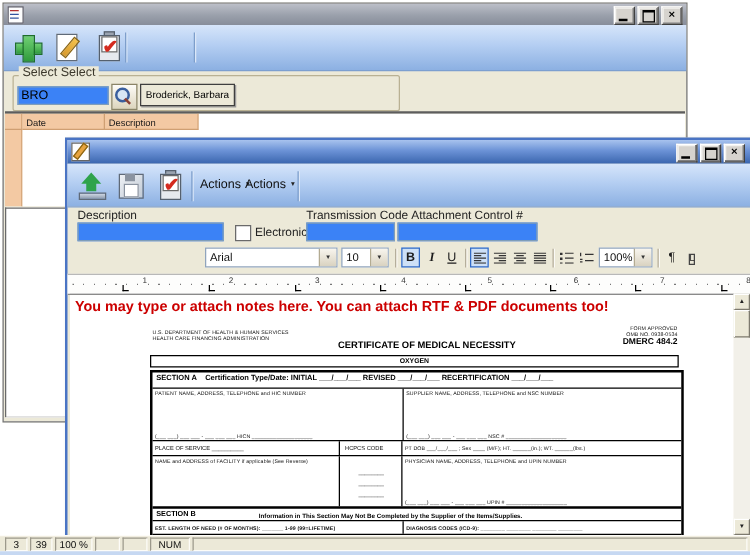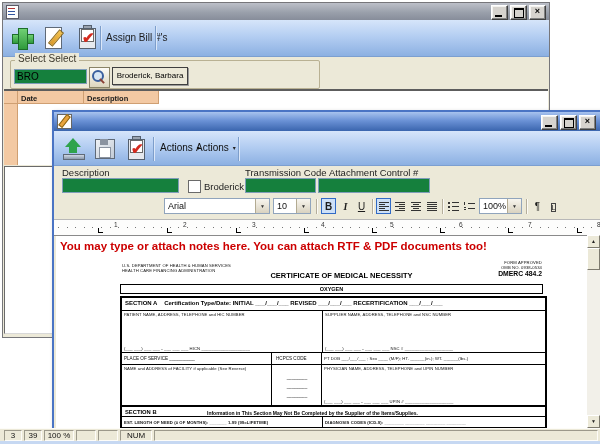--- a/index.html
+++ b/index.html
@@ -38,31 +38,31 @@
   
   .ico-clip{position:relative;width:100%;height:100%}
   .ico-clip .pad{position:absolute;left:6px;top:5px;width:15px;height:19px;background:#e6e9ee;border:1px solid #55606e}
   .ico-clip .clip{position:absolute;left:10px;top:2px;width:7px;height:4px;background:#9aa3b0;border:1px solid #55606e}
   .ico-clip .chk{position:absolute;left:8px;top:6px;font-size:15px;font-weight:bold;color:#d42a1e;line-height:15px}
   .flat-label{position:absolute;font-size:10px;color:#1c1c1c;line-height:30px;top:3px}
 
   
   #grp{left:7px;top:57px;width:308px;height:27px;border:1px solid #b9b193;border-radius:2px}
   #grp-label{left:12px;top:50px;background:#ece9d8;padding:0 3px;font-size:10px;color:#3c382c}
-  .xp-input{position:absolute;background:#15803d;border:1px solid #7f9db9;font-size:10px;font-family:"Liberation Sans",sans-serif;padding:0 0 0 2px;height:15px;box-sizing:border-box}
+  .xp-input{position:absolute;background:#3b82f6;border:1px solid #7f9db9;font-size:10px;font-family:"Liberation Sans",sans-serif;padding:0 0 0 2px;height:15px;box-sizing:border-box}
   #search-btn{left:86px;top:64px;width:19px;height:19px;background:linear-gradient(180deg,#fdfcf8,#dcd5bd);border:1px solid #8a8467;position:absolute}
   .ico-mag{position:absolute;left:2px;top:2px;width:8px;height:8px;border:2px solid #3a5f9e;border-radius:50%;background:#d8e6f4}
   .ico-mag2{position:absolute;left:11px;top:10px;width:2px;height:6px;background:#8a4034;transform:rotate(-45deg)}
   #patient-box{left:109px;top:64px;width:74px;height:16px;background:#ece9d8;border:1px solid #3f3f3f;box-shadow:1px 1px 0 #9a9a9a;
                font-size:8px;line-height:15px;text-align:center;white-space:nowrap;overflow:hidden}
 
   
   #tbl-topline{left:1px;top:86px;right:1px;height:2px;background:#5d5d5d}
   .hdr-cell{position:absolute;top:88px;height:13px;background:#f3c9a3;border-right:1px solid #cf9f72;border-bottom:1px solid #cf9f72;
-            font-size:7.5px;font-weight:bold;color:#1a1a1a;padding:3px 0 0 3px;box-sizing:border-box}
+            font-size:7.5px;font-weight:normal;color:#1a1a1a;padding:3px 0 0 3px;box-sizing:border-box}
   #hdr-rest{position:absolute;top:88px;height:13px;background:#fff;border-bottom:1px solid #dcdcdc}
   #gutter{left:1px;top:101px;width:13px;height:61px;background:#f3c9a3;border-right:1px solid #cf9f72}
   #tbl-body{left:15px;top:101px;right:1px;height:61px;background:#fff}
   #lower-panel{left:1px;top:163px;right:1px;height:166px;background:#fff;border:1px solid;border-color:#6a6a6a #d8d8d8 #d8d8d8 #6a6a6a}
 
   
   #jrn-win{left:52px;top:110px;width:550px;height:320px;background:#ece9d8;border:2px solid #4a74c4;box-sizing:border-box;
            z-index:20;box-shadow:2px 2px 4px rgba(40,40,40,.35)}
   #jrn-title{left:0;top:0;right:0;height:19px;background:linear-gradient(180deg,#a8c3ee 0%,#6b92d6 45%,#3a65ae 100%);
              display:flex;align-items:center;padding-left:3px}
@@ -168,21 +168,20 @@
     <span class="big-btn" style="left:4px">
       <span class="ico-plus"><b></b><b></b></span>
     </span>
     <span class="big-btn" style="left:37px">
       <span class="ico-edit"><span class="sheet"></span><span class="pencil"></span></span>
     </span>
     <span class="big-btn" style="left:70px">
       <span class="ico-clip"><span class="clip"></span><span class="pad"></span><span class="chk">✔</span></span>
     </span>
     <span class="tool-sep" style="left:97px"></span>
-    <span class="flat-label" style="left:103px">Assign Bill #'s</span>
     <span class="tool-sep" style="left:152px"></span>
   </div>
 
   <div id="grp" class="abs"></div>
   <span id="grp-label" class="abs">Select Select</span>
   <input class="xp-input" style="left: 11px; top: 66px; width: 73px;" value="BRO">
   <span id="search-btn">
     <span class="ico-mag"></span>
     <span class="ico-mag2"></span>
   </span>
@@ -231,21 +230,21 @@
     <span class="menu-item" style="left:142px">
       <span>Actions</span><span class="car">▾</span>
     </span>
     <span class="tool-sep" style="left:184px"></span>
   </div>
 
   <div id="fields" class="abs">
     <span class="fld-label" style="left:8px;top:2px">Description</span>
     <input class="xp-input" style="left: 8px; top: 13px; width: 117px;" value="">
     <span class="chk" style="left:134px;top:15px"></span>
-    <span class="fld-label" style="left:150px;top:16px">Broderick</span>
+    <span class="fld-label" style="left:150px;top:16px">Electronic</span>
     <span class="fld-label" style="left:191px;top:2px">Transmission Code</span>
     <input class="xp-input" style="left: 191px; top: 13px; width: 71px;" value="">
     <span class="fld-label" style="left:275px;top:2px">Attachment Control #</span>
     <input class="xp-input" style="left: 264px; top: 13px; width: 112px;" value="">
   </div>
 
   <div id="fmtbar" class="abs">
     <span class="combo" style="left:110px;width:106px">
       <span>Arial</span>
       <span class="arrow">▼</span>

